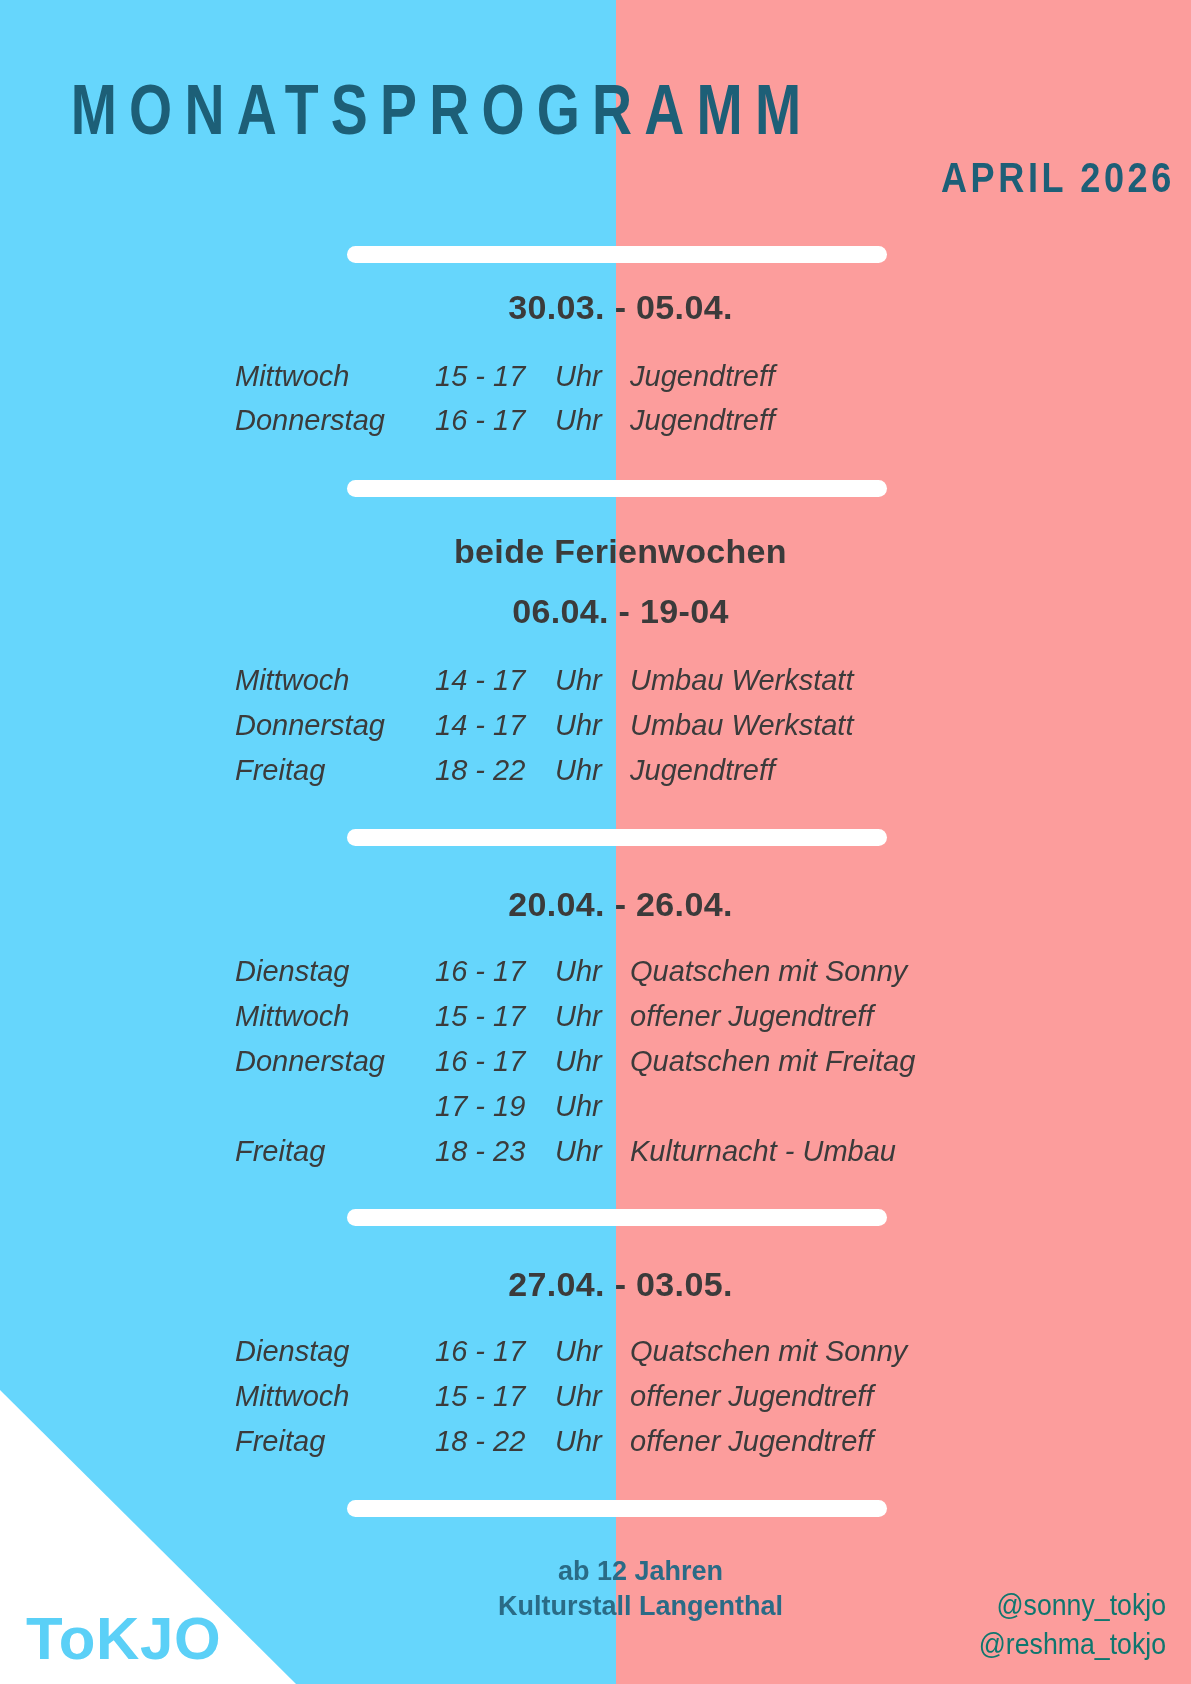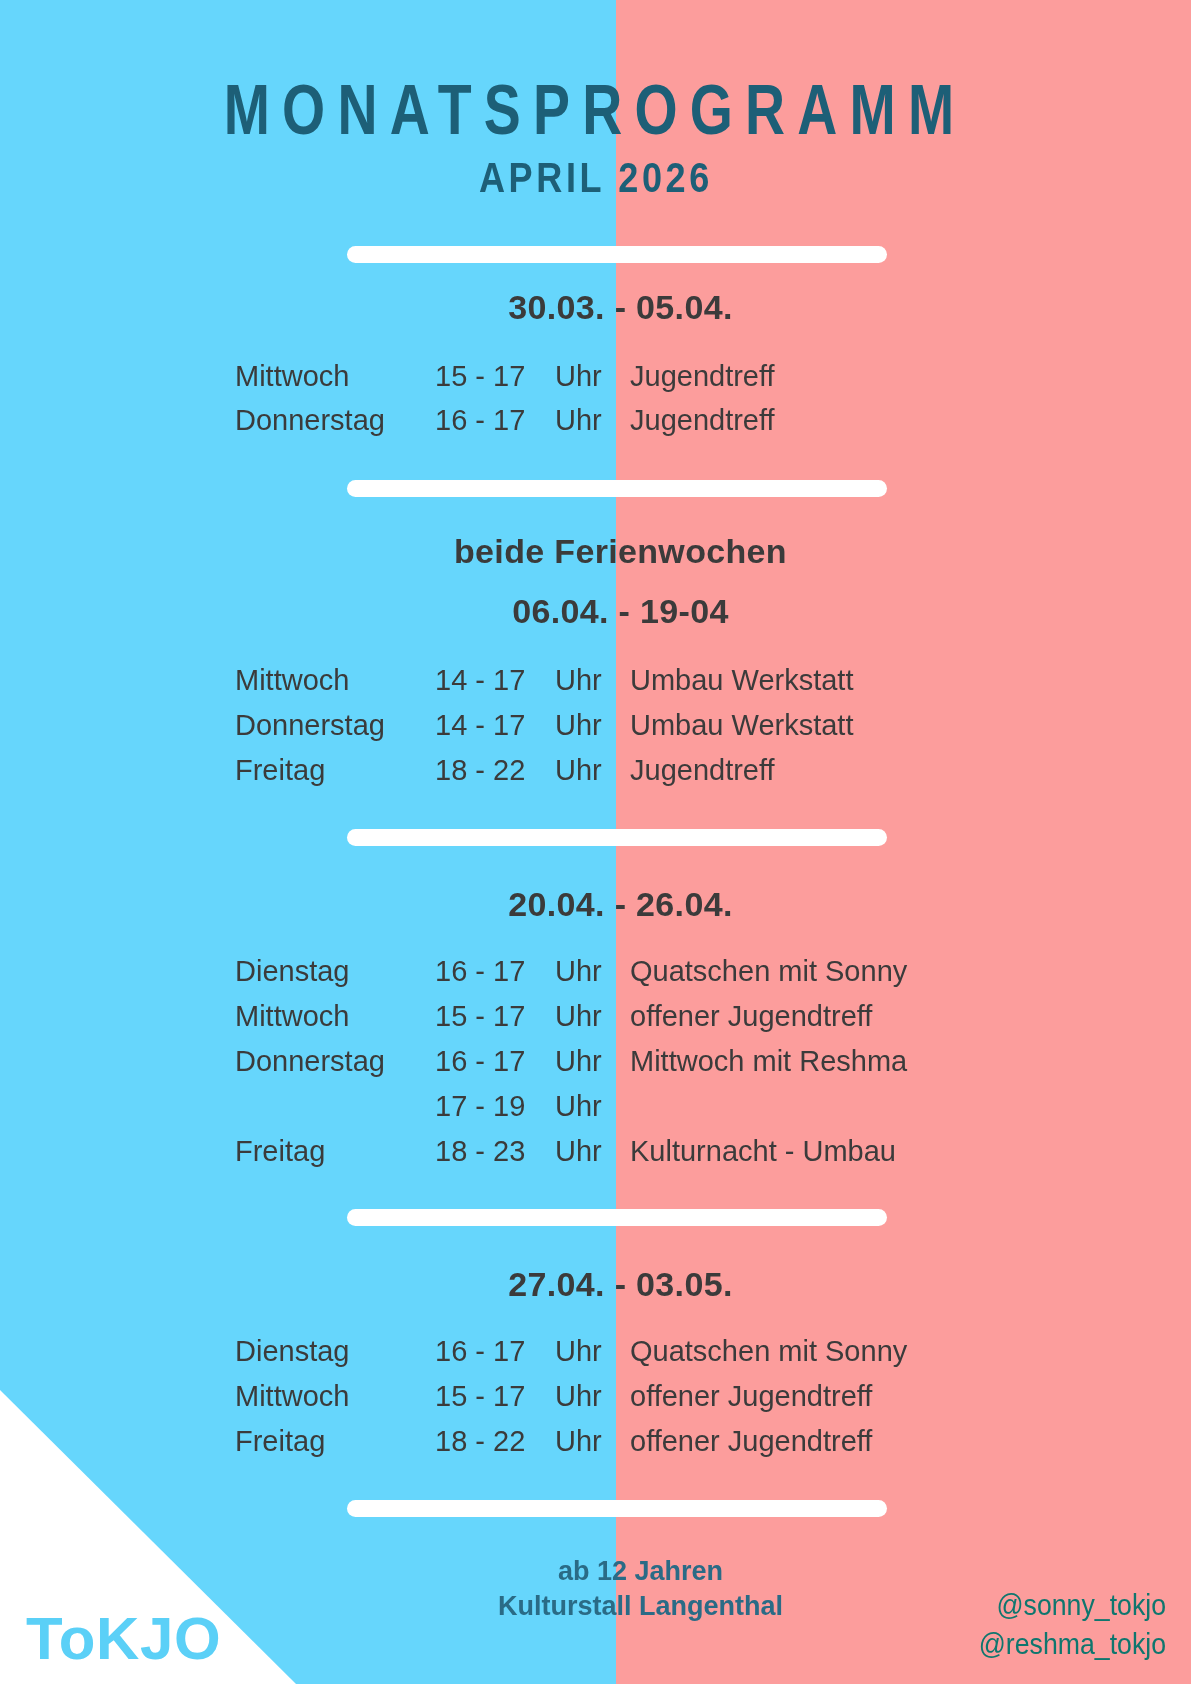--- a/index.html
+++ b/index.html
@@ -12,31 +12,31 @@
   }
   .bg-left{position:absolute;left:0;top:0;width:616px;height:1684px;background:#66D6FC;}
   .bg-right{position:absolute;left:616px;top:0;width:575px;height:1684px;background:#FC9D9C;}
   .corner-triangle{
     position:absolute;left:0;top:1390px;width:296px;height:294px;
     background:#FFFFFF;
     clip-path:polygon(0 0, 100% 100%, 0 100%);
   }
   .title{
     position:absolute;left:0;top:50px;width:1191px;
-    text-align:center;color:#1D5F77;
+    text-align:left;color:#1D5F77;
   }
   .title .squeeze{
     display:inline-block;
     font-size:66px;font-weight:700;letter-spacing:0.22em;
     transform:scaleX(0.84) scaleY(1.08);transform-origin:center;
     white-space:nowrap;
   }
   .subtitle{
     position:absolute;left:0;top:134px;width:1191px;
-    text-align:center;color:#1D5F77;
+    text-align:right;color:#1D5F77;
   }
   .subtitle .squeeze{
     display:inline-block;
     font-size:41px;font-weight:700;letter-spacing:0.10em;
     transform:scaleX(0.88) scaleY(1.05);transform-origin:center;
     white-space:nowrap;
   }
   .divider{
     position:absolute;left:347px;width:540px;height:17px;
     background:#FFFFFF;border-radius:10px;
@@ -47,21 +47,21 @@
     text-align:center;color:#3B3B3B;
     font-size:34px;font-weight:600;letter-spacing:0.01em;
   }
   .rows{position:absolute;left:235px;width:920px;}
   .row{
     display:grid;grid-template-columns:200px 120px 75px 1fr;
     align-items:center;
     color:#3B3B3B;font-size:29px;font-weight:500;
   }
   .s1 .row{height:44px;} .s2 .row,.s3 .row,.s4 .row{height:45px;}
-  .cell{white-space:nowrap;}
+  .cell{white-space:nowrap;font-style:italic;}
   .footer-note{
     position:absolute;left:45px;width:1191px;text-align:center;
     color:#2A6B86;font-size:27px;font-weight:600;
   }
   .age{top:1556px;} .loc{top:1591px;}
   .logo{
     position:absolute;left:26px;top:1604px;
     color:#5BD0F7;font-size:60px;font-weight:700;letter-spacing:0.01em;
   }
   .handles{
@@ -141,21 +141,21 @@
     <div class="row">
       <span class="cell">Mittwoch</span>
       <span class="cell">15 - 17</span>
       <span class="cell">Uhr</span>
       <span class="cell">offener Jugendtreff</span>
     </div>
     <div class="row">
       <span class="cell">Donnerstag</span>
       <span class="cell">16 - 17</span>
       <span class="cell">Uhr</span>
-      <span class="cell">Mittwoch mit Reshma</span>
+      <span class="cell">Quatschen mit Freitag</span>
     </div>
     <div class="row">
       <span class="cell"></span>
       <span class="cell">17 - 19</span>
       <span class="cell">Uhr</span>
     </div>
     <div class="row">
       <span class="cell">Freitag</span>
       <span class="cell">18 - 23</span>
       <span class="cell">Uhr</span>

